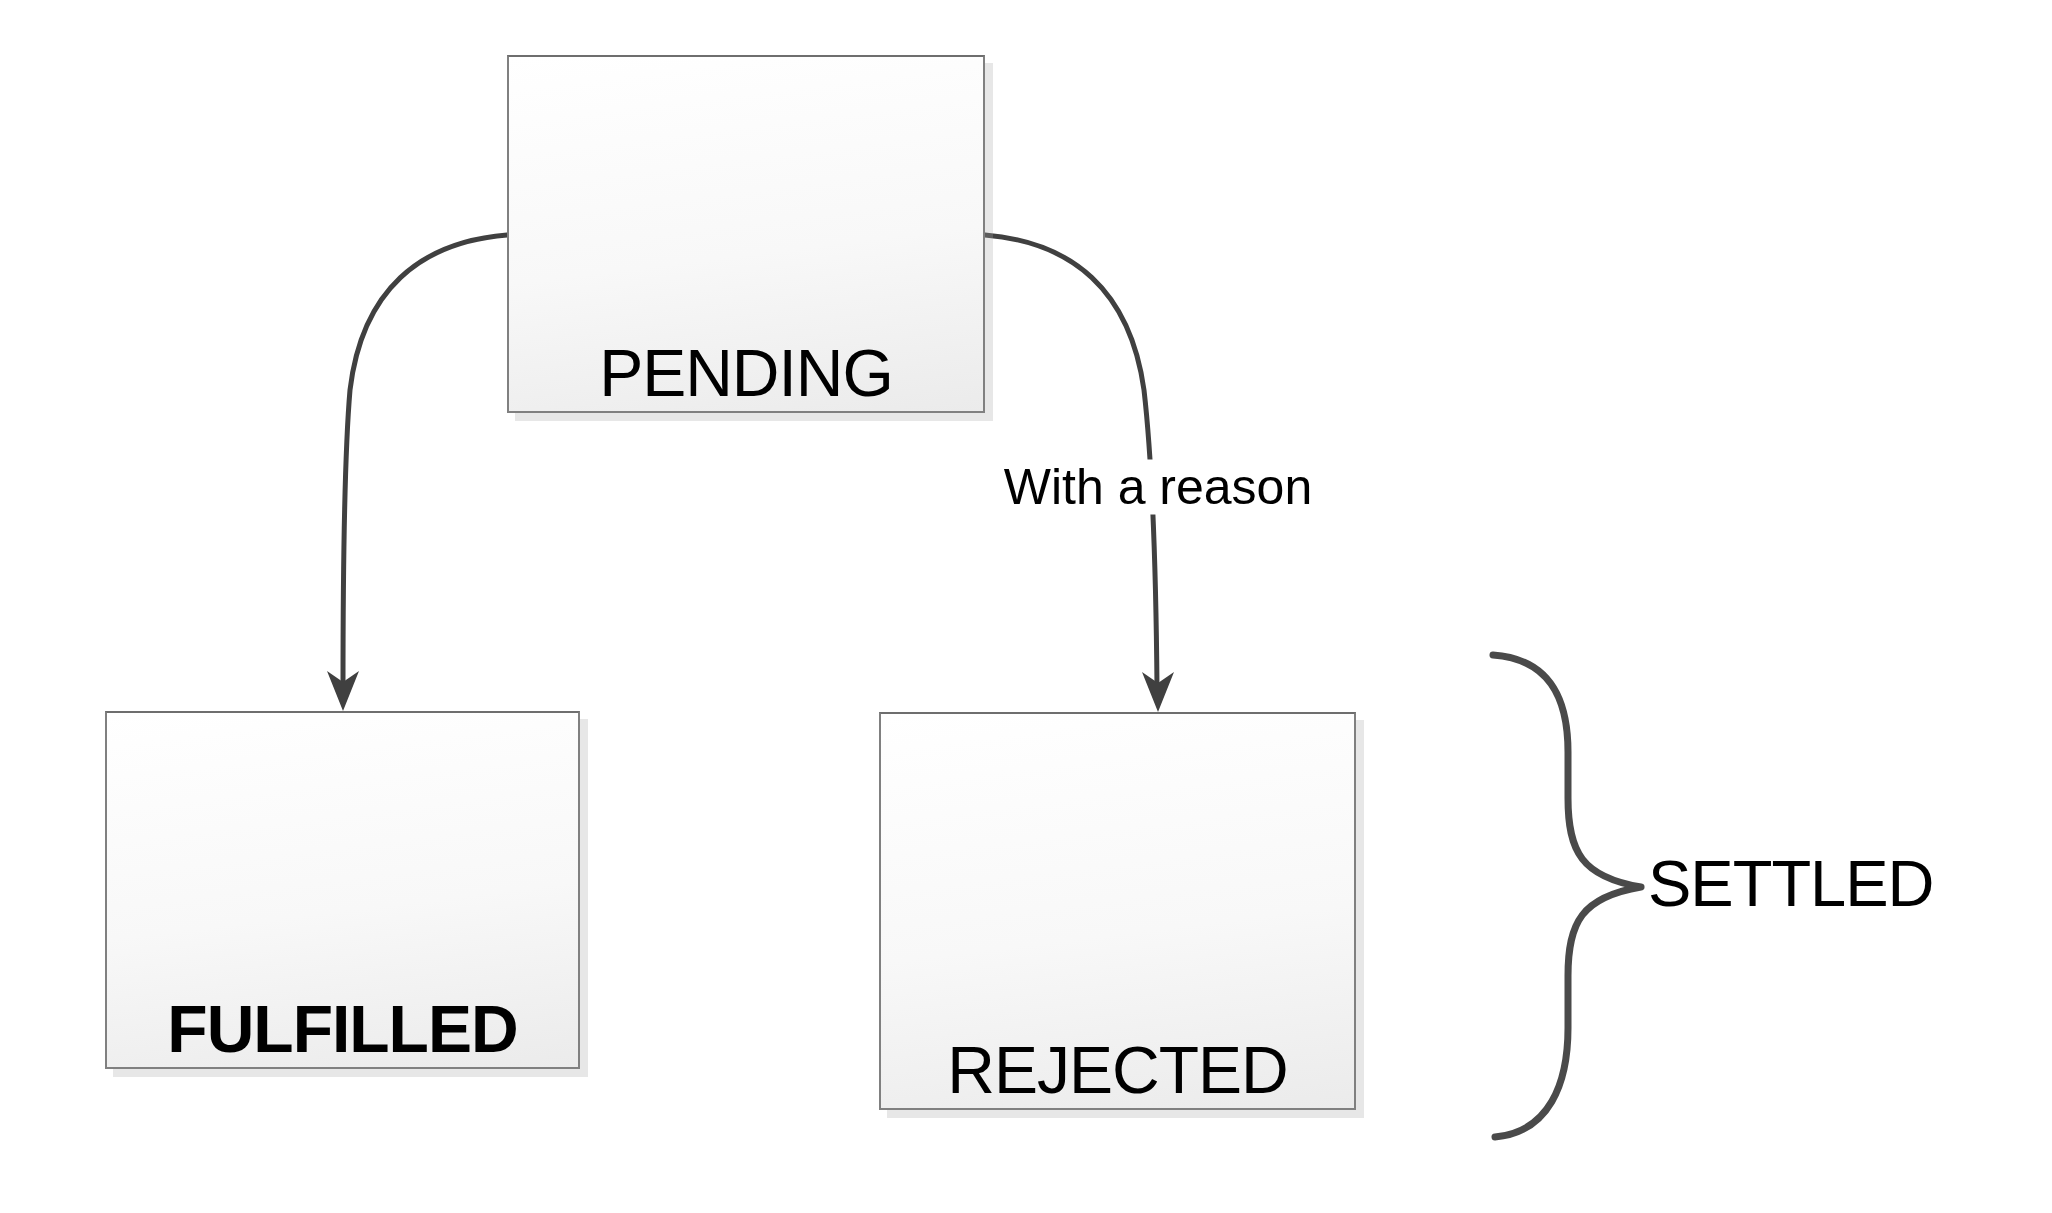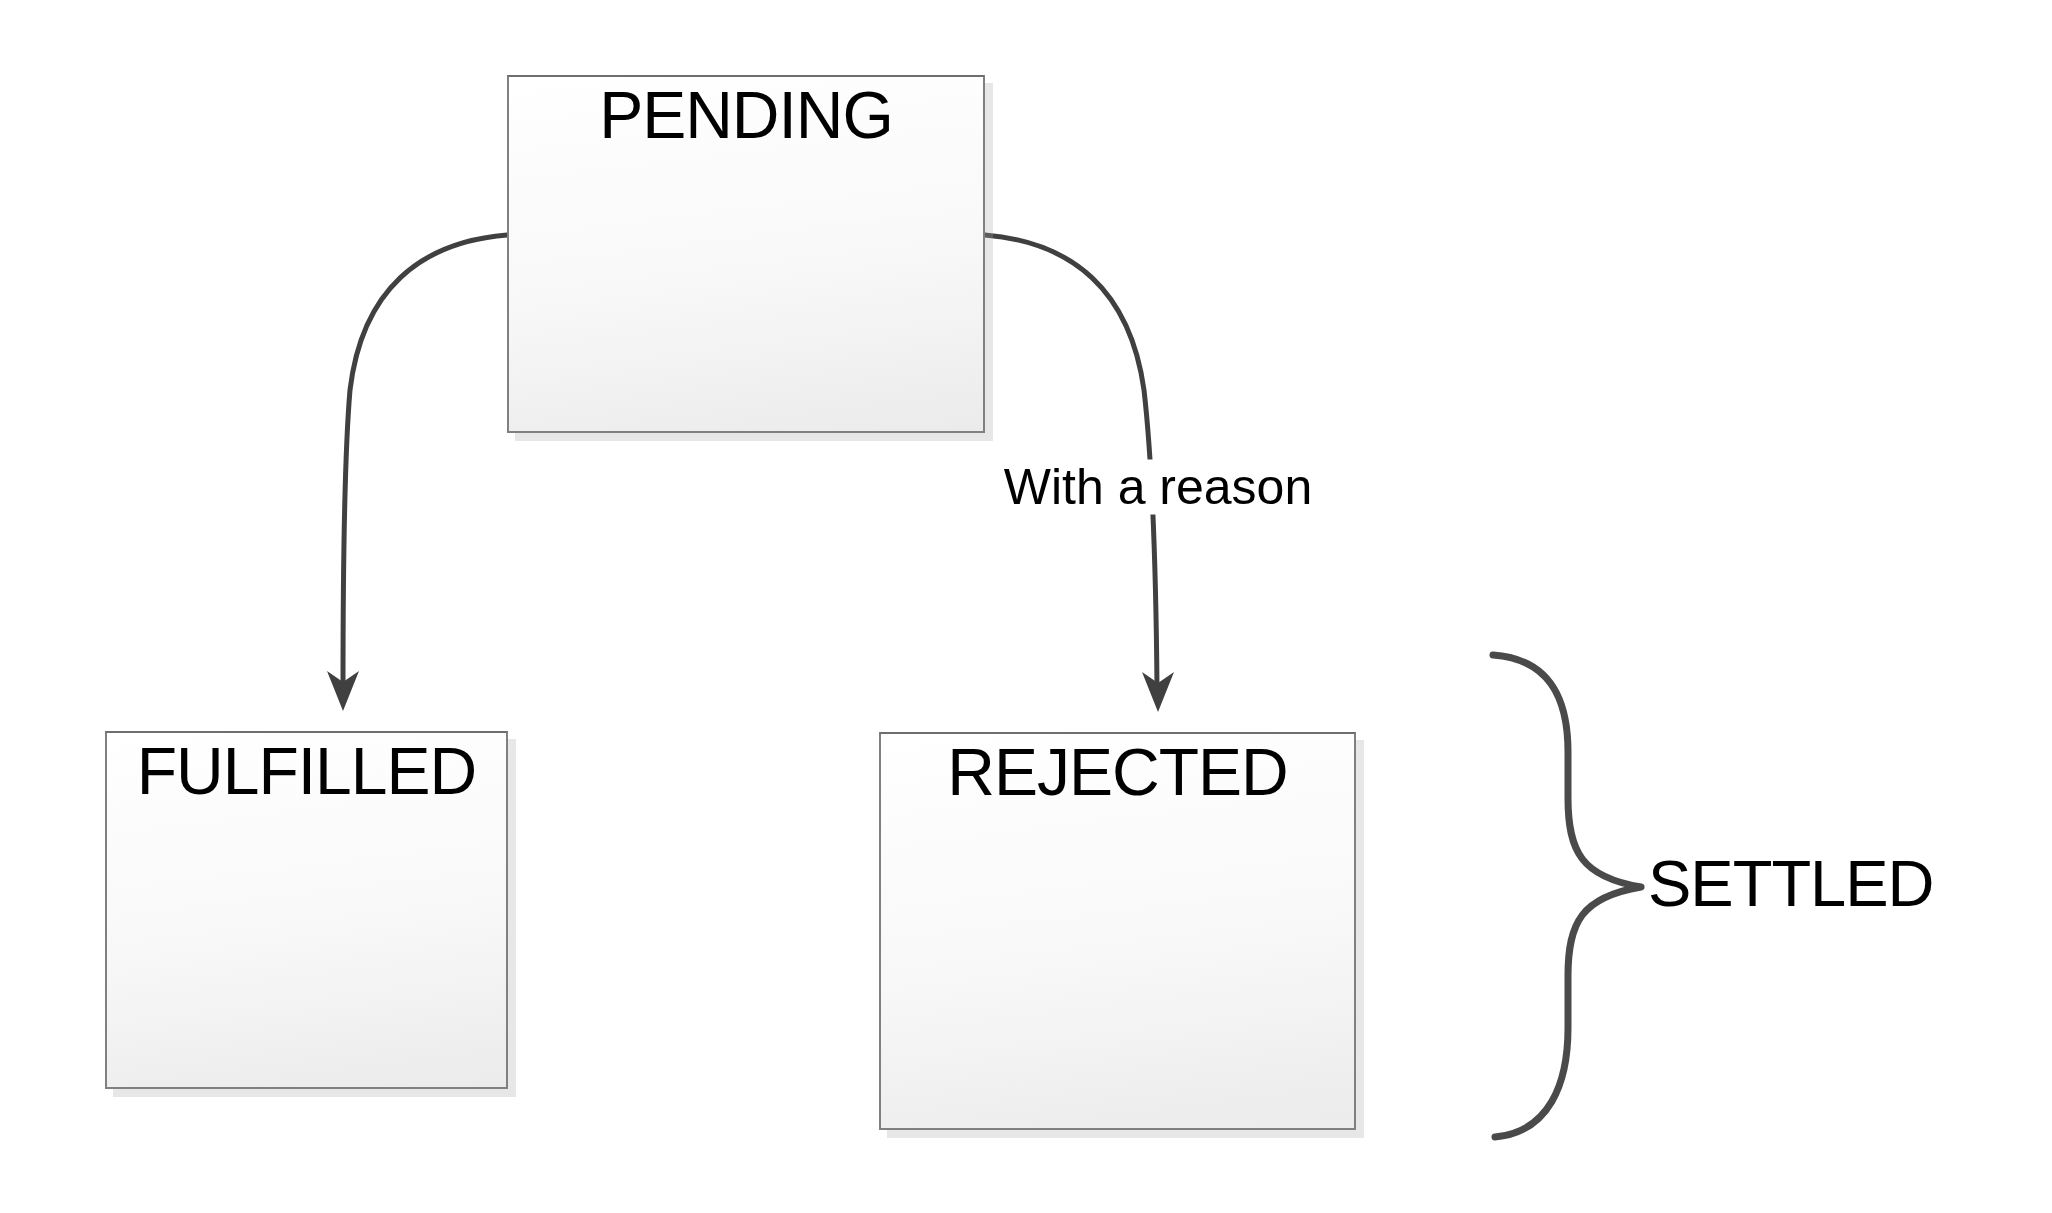--- a/index.html
+++ b/index.html
@@ -23,32 +23,31 @@
     height: 1213px;
   }
   .node {
     position: absolute;
     box-sizing: border-box;
     border: 2px solid #808080;
     border-top-color: #6e6e6e;
     background: linear-gradient(173deg, #ffffff 0%, #f8f8f8 55%, #ebebeb 100%);
     box-shadow: 8px 8px 0 rgba(170,170,170,0.28);
     display: flex;
-    align-items: flex-start;
+    align-items: flex-end;
     justify-content: center;
-    margin-top: 20px;
   }
   .node-label {
     color: #000000;
     font-size: 66px;
     letter-spacing: -1px;
     white-space: nowrap;
   }
   .node-pending   { left: 507px; top: 55px;  width: 478px; height: 358px; }
-  .node-fulfilled { left: 105px; top: 711px; width: 403px; height: 358px; }
+  .node-fulfilled { left: 105px; top: 711px; width: 475px; height: 358px; font-weight: bold; }
   .node-rejected  { left: 879px; top: 712px; width: 477px; height: 398px; }
   .edge-label {
     position: absolute;
     transform: translate(-50%, -50%);
     background: #ffffff;
     color: #000000;
     font-size: 50px;
     line-height: 1.1;
     padding: 0 6px;
     white-space: nowrap;

